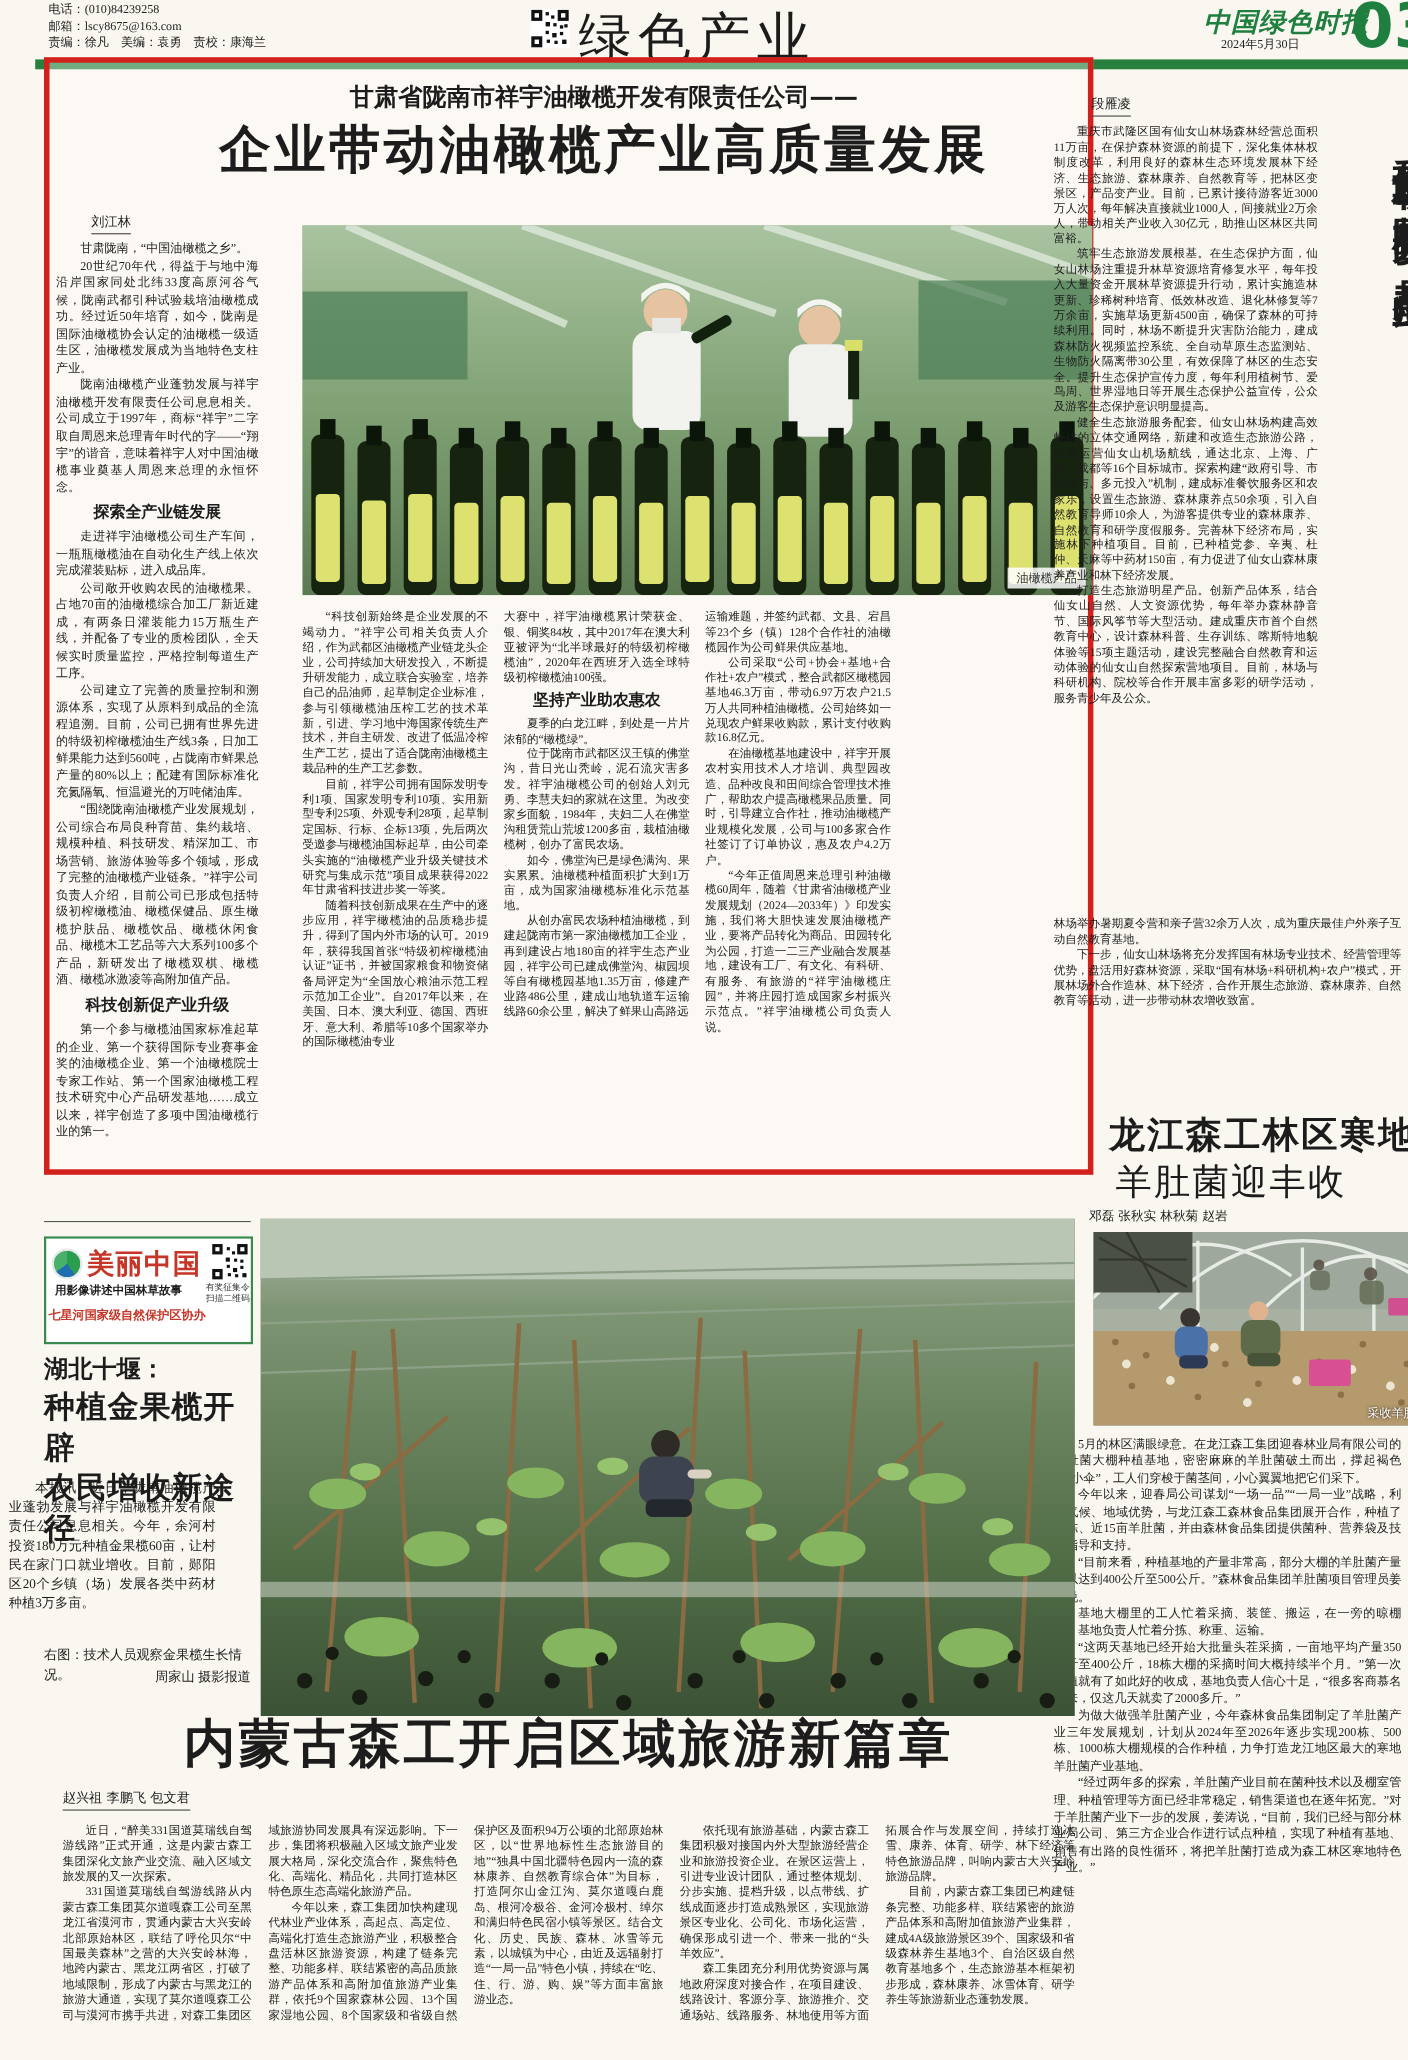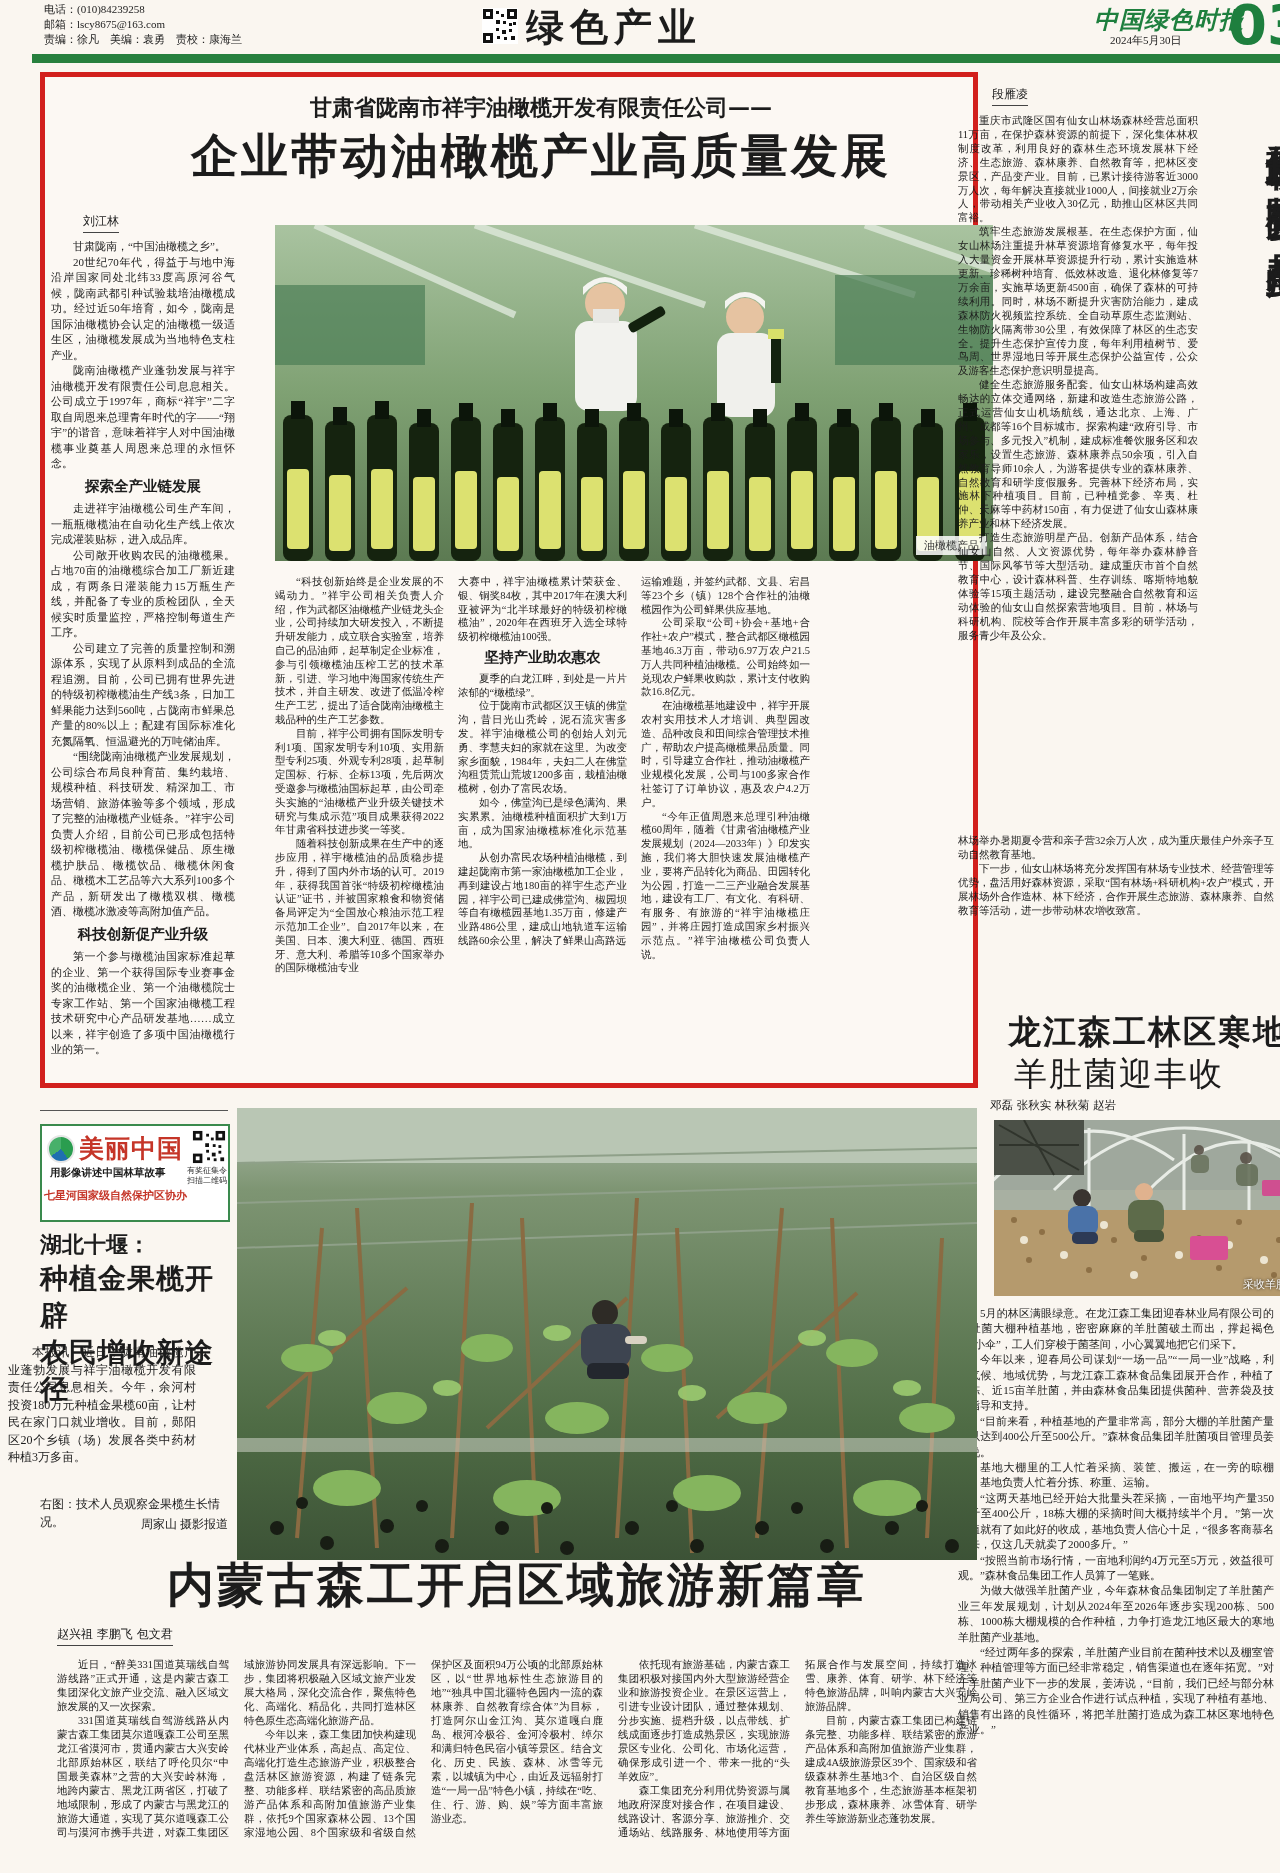--- a/index.html
+++ b/index.html
@@ -6,27 +6,27 @@
   body{
     width:1280px;height:1873px;position:relative;
     background:#faf6f0;color:#1c1c1c;
     font-family:"Liberation Serif","DejaVu Serif",serif;
     overflow:hidden;
   }
   .abs{position:absolute;margin-left:32px;}
   
   .contact{left:12px;top:2px;font-size:11px;line-height:15px;color:#222;}
   .section-qr{left:450px;top:8px;width:36px;height:36px;}
-  .section-title{left:494px;top:2px;font-size:38px;font-weight:700;letter-spacing:6px;font-family:"DejaVu Sans",sans-serif;text-align:center;}
+  .section-title{left:494px;top:2px;font-size:48px;font-weight:400;letter-spacing:6px;font-family:"DejaVu Sans",sans-serif;text-align:center;}
   .masthead{left:1062px;top:4px;font-size:24px;font-weight:900;color:#1e7f3e;font-style:italic;font-family:"DejaVu Serif",serif;letter-spacing:1px;}
   .issue-date{left:1078px;top:33px;font-size:11px;color:#222;}
   .page-no{left:1196px;top:-8px;font-size:56px;font-weight:900;color:#1e7f3e;font-family:"DejaVu Sans",sans-serif;}
   .green-bar{left:0;top:54px;width:1280px;height:9px;background:#27803e;}
   
-  .main-box{left:8px;top:72px;width:928px;height:1006px;border:5px solid #d2201d;background:rgba(255,252,250,.35);}
+  .main-box{left:8px;top:52px;width:928px;height:1006px;border:5px solid #d2201d;background:rgba(255,252,250,.35);padding-left:16px;}
   .kicker{left:0;top:16px;width:100%;text-align:center;font-size:22px;font-weight:900;font-family:"DejaVu Sans",sans-serif;}
   .main-headline{left:0;top:48px;width:100%;text-align:center;font-size:47px;font-weight:900;letter-spacing:3px;font-family:"DejaVu Sans",sans-serif;}
   .byline{font-size:12px;border-bottom:1px solid #444;padding-bottom:2px;font-family:"DejaVu Sans",sans-serif;}
   .byline-main{left:6px;top:136px;}
   .col{position:absolute;overflow:hidden;text-align:justify;}
   .col1{left:6px;top:162px;width:184px;height:828px;font-size:11px;line-height:15.5px;}
   .main-photo{left:198px;top:148px;width:718px;height:336px;background:#7d9b72;}
   .photo-cap{position:absolute;right:6px;bottom:6px;background:rgba(255,255,255,.85);color:#333;font-size:11px;padding:2px 8px;font-family:"DejaVu Sans",sans-serif;}
   .bottom-cols{left:198px;top:498px;width:718px;height:500px;display:flex;gap:14px;}
   .bcol{width:169px;height:500px;overflow:hidden;text-align:justify;font-size:10.5px;line-height:13.8px;}
@@ -348,21 +348,20 @@
     <rect x="268" y="60" width="30" height="16" rx="2" fill="#cf4f90"></rect>
   </svg>
   <div class="photo-cap-dark">采收羊肚菌</div>
 </div>
 <div class="col mush-body paras">
     <p>5月的林区满眼绿意。在龙江森工集团迎春林业局有限公司的羊肚菌大棚种植基地，密密麻麻的羊肚菌破土而出，撑起褐色的“小伞”，工人们穿梭于菌茎间，小心翼翼地把它们采下。</p>
     <p>今年以来，迎春局公司谋划“一场一品”“一局一业”战略，利用气候、地域优势，与龙江森工森林食品集团展开合作，种植了18栋、近15亩羊肚菌，并由森林食品集团提供菌种、营养袋及技术指导和支持。</p>
     <p>“目前来看，种植基地的产量非常高，部分大棚的羊肚菌产量可以达到400公斤至500公斤。”森林食品集团羊肚菌项目管理员姜涛说。</p>
     <p>基地大棚里的工人忙着采摘、装筐、搬运，在一旁的晾棚里，基地负责人忙着分拣、称重、运输。</p>
     <p>“这两天基地已经开始大批量头茬采摘，一亩地平均产量350公斤至400公斤，18栋大棚的采摘时间大概持续半个月。”第一次种植就有了如此好的收成，基地负责人信心十足，“很多客商慕名而来，仅这几天就卖了2000多斤。”</p>
-    <p>“按照当前市场行情，一亩地利润约4万元至5万元，效益很可观。”森林食品集团工作人员算了一笔账。</p>
     <p>为做大做强羊肚菌产业，今年森林食品集团制定了羊肚菌产业三年发展规划，计划从2024年至2026年逐步实现200栋、500栋、1000栋大棚规模的合作种植，力争打造龙江地区最大的寒地羊肚菌产业基地。</p>
     <p>“经过两年多的探索，羊肚菌产业目前在菌种技术以及棚室管理、种植管理等方面已经非常稳定，销售渠道也在逐年拓宽。”对于羊肚菌产业下一步的发展，姜涛说，“目前，我们已经与部分林业局公司、第三方企业合作进行试点种植，实现了种植有基地、销售有出路的良性循环，将把羊肚菌打造成为森工林区寒地特色产业。”</p>
   </div>
 
 <div class="abs rule" style="left:8px;top:1110px;width:188px;height:1px;"></div>
 <div class="abs bc-box">
   <div class="bc-logo-row">
     <div class="bc-circle"></div>
     <div class="bc-title">美丽中国</div>
   </div>

